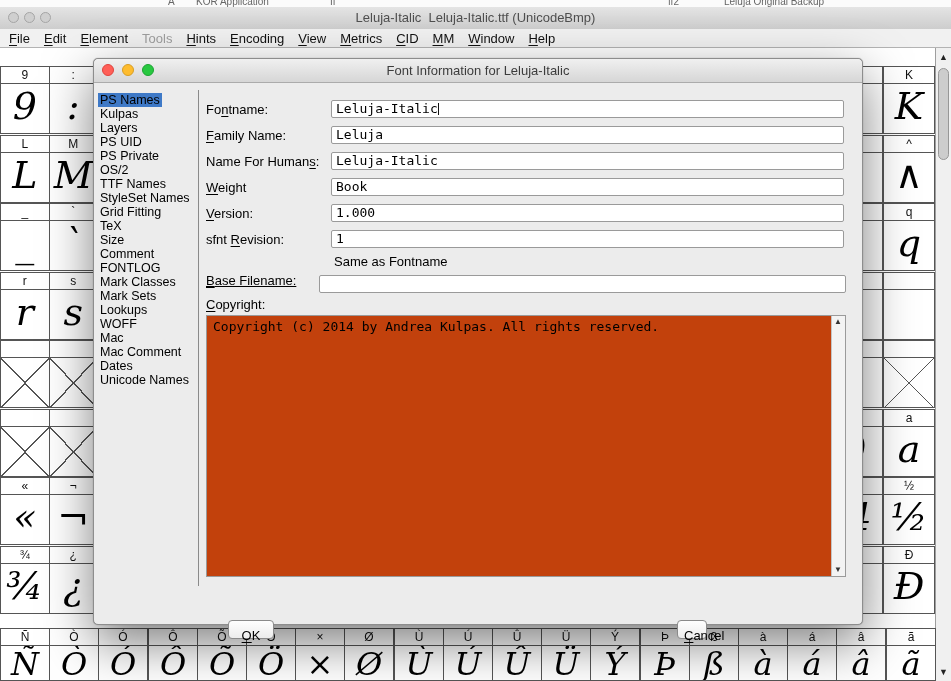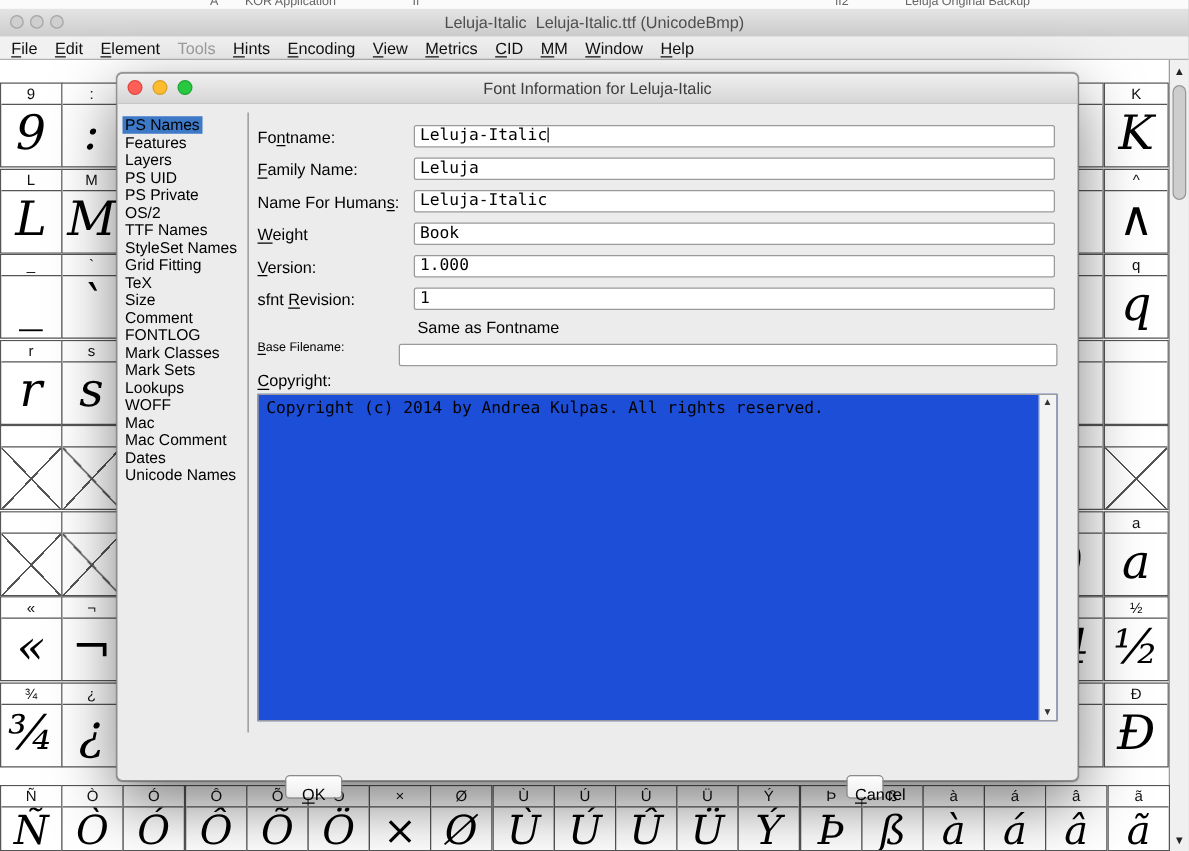--- a/index.html
+++ b/index.html
@@ -67,25 +67,25 @@
   .vsep{position:absolute;left:104px;top:8px;width:1px;height:496px;background:#8a8a8a;}
 
   .frow{position:absolute;left:112px;width:640px;height:18px;}
   .flabel{position:absolute;left:0;top:2px;font-size:13px;white-space:nowrap;}
   .ffield{position:absolute;left:125px;top:0;width:513px;height:18px;background:#fff;
           border:1px solid #9a9a9a;border-radius:2px;box-sizing:border-box;
           font:13px "DejaVu Sans Mono",monospace;line-height:16px;padding:0 4px;white-space:pre;overflow:hidden;}
   .caret{display:inline-block;width:1px;height:12px;background:#111;vertical-align:-2px;}
 
   .same-as{position:absolute;left:240px;top:172px;font-size:13px;}
-  .bf-label{position:absolute;left:112px;top:191px;font-size:10px;}
+  .bf-label{position:absolute;left:112px;top:191px;font-size:13px;text-decoration:underline;}
   .bf-field{position:absolute;left:225px;top:193px;width:527px;height:18px;background:#fff;
             border:1px solid #9a9a9a;border-radius:2px;box-sizing:border-box;}
   .cp-label{position:absolute;left:112px;top:215px;font-size:13px;}
-  .cpbox{position:absolute;left:112px;top:233px;width:640px;height:262px;background:#1d4ed8;
+  .cpbox{position:absolute;left:112px;top:233px;width:640px;height:262px;background:#c2410c;
          border:1px solid #9a9a9a;box-sizing:border-box;}
   .cp-text{position:absolute;left:6px;top:3px;right:18px;font:13px "DejaVu Sans Mono",monospace;white-space:pre-wrap;}
   .cb-scroll{position:absolute;right:0;top:0;bottom:0;width:13px;background:#f3f3f3;border-left:1px solid #c4c4c4;}
   .sc-arrow{position:absolute;left:0;width:12px;height:12px;text-align:center;font-size:8px;line-height:12px;color:#333;}
   .sc-up{top:0;} .sc-down{bottom:0;}
 
   .btn{position:absolute;top:538px;height:19px;border:1px solid #8a8a8a;border-radius:4px;
        background:linear-gradient(#fefefe,#ececec);font-size:13px;line-height:17px;text-align:center;
        box-sizing:border-box;padding:6px;font-family:"Liberation Sans",sans-serif;}
   .btn-ok{left:134px;width:46px;}
@@ -341,21 +341,21 @@
   <div class="dialog">
     <div class="dtitle">
       <span class="tl tl-red"></span>
       <span class="tl tl-yellow"></span>
       <span class="tl tl-green"></span>
       <span class="dtitle-text">Font Information for Leluja-Italic</span>
     </div>
     <div class="dbody">
       <div class="sidebar" id="dlg-sidebar">
           <div class="sb-item selected"><span class="sb-label">PS Names</span></div>
-          <div class="sb-item"><span class="sb-label">Features</span></div>
+          <div class="sb-item"><span class="sb-label">Kulpas</span></div>
           <div class="sb-item"><span class="sb-label">Layers</span></div>
           <div class="sb-item"><span class="sb-label">PS UID</span></div>
           <div class="sb-item"><span class="sb-label">PS Private</span></div>
           <div class="sb-item"><span class="sb-label">OS/2</span></div>
           <div class="sb-item"><span class="sb-label">TTF Names</span></div>
           <div class="sb-item"><span class="sb-label">StyleSet Names</span></div>
           <div class="sb-item"><span class="sb-label">Grid Fitting</span></div>
           <div class="sb-item"><span class="sb-label">TeX</span></div>
           <div class="sb-item"><span class="sb-label">Size</span></div>
           <div class="sb-item"><span class="sb-label">Comment</span></div>

